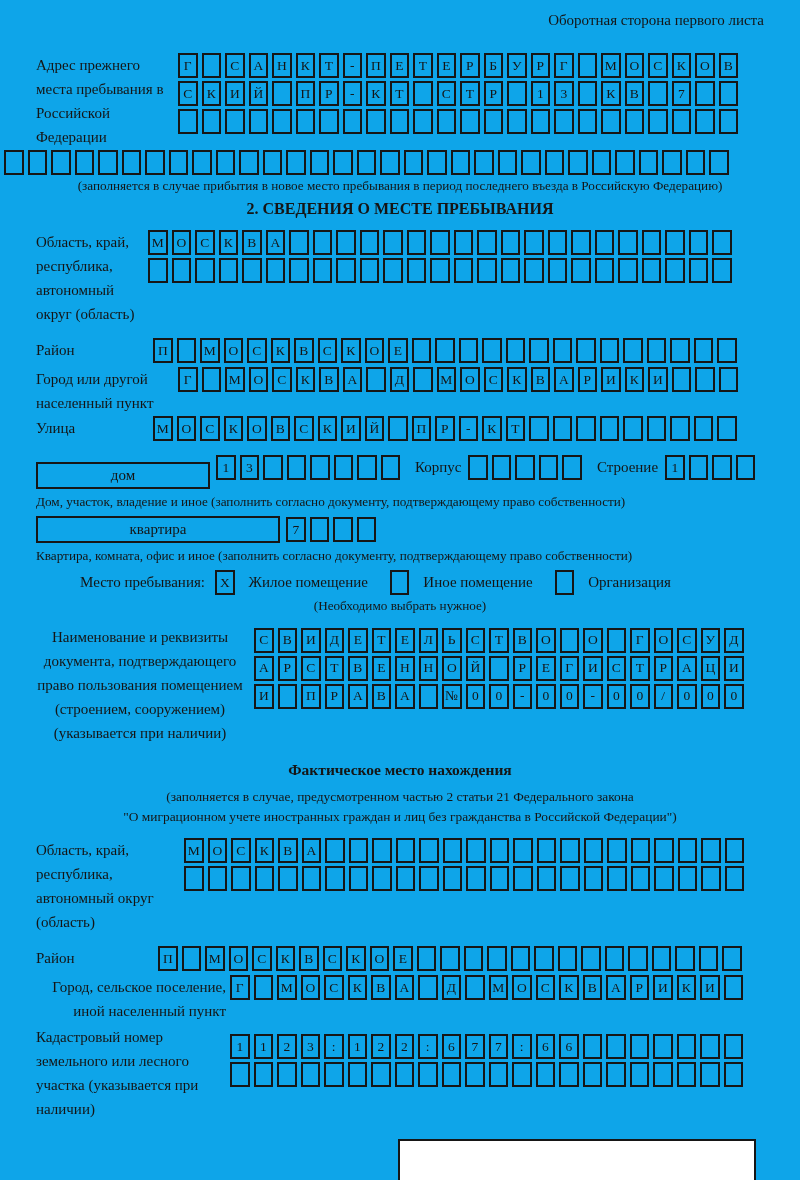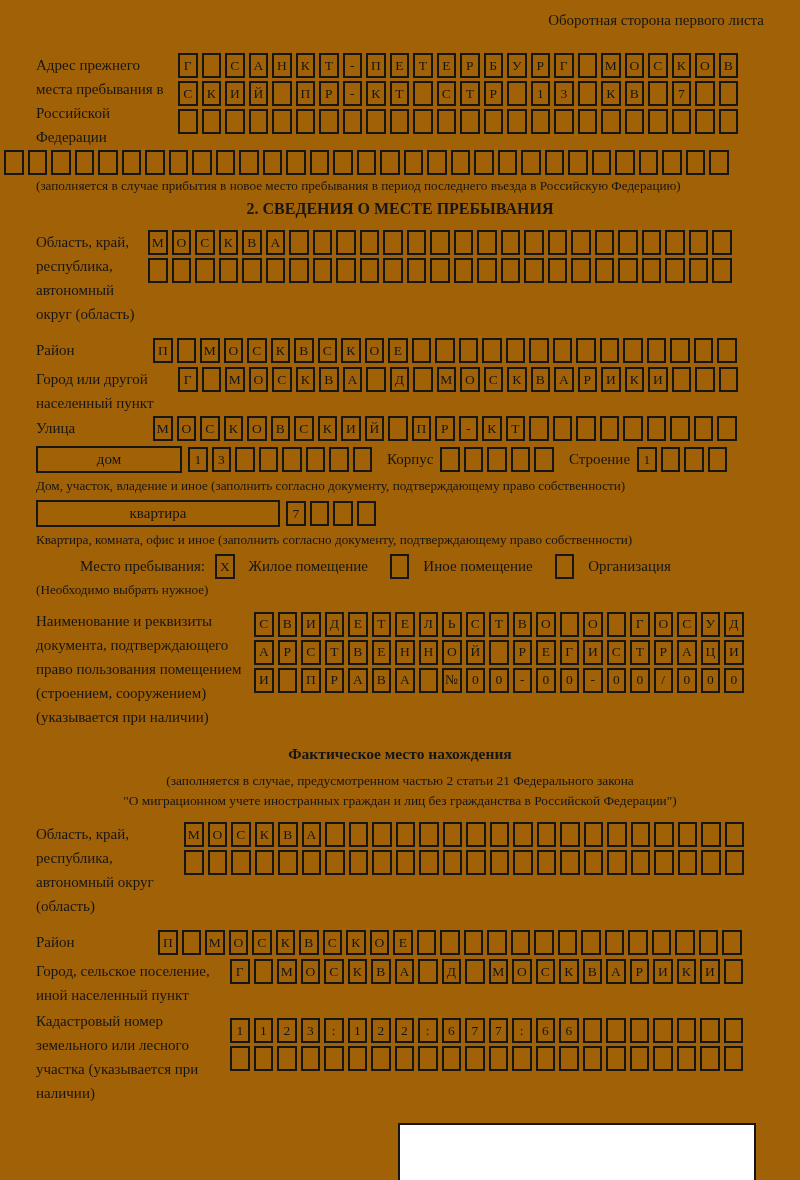--- a/index.html
+++ b/index.html
@@ -1,59 +1,59 @@
 <!DOCTYPE html>
 <html><head>
 <meta charset="utf-8">
 <style>
   * { box-sizing: border-box; }
   html,body { margin:0; padding:0; background:#fff; }
   .page {
-    width:800px; height:1180px; background:#a16207; color:#151515;
+    width:800px; height:1180px; background:#0ea5e9; color:#151515;
     font-family:"Liberation Serif", serif;
     padding:12px 36px 0 36px; position:relative; overflow:hidden;
   }
   .back-note { text-align:right; font-size:15px; margin-bottom:24px; }
 
   .field { display:flex; align-items:flex-start; }
   .label { font-size:15px; line-height:1.6; flex:0 0 auto; }
   .lw142 { flex:0 0 142px; padding-right:0; }
   .lw112 { flex:0 0 112px; padding-right:4px; }
   .lw117 { flex:0 0 117px; padding-right:4px; }
   .lw218 { flex:0 0 218px; padding-right:10px; }
   .lw148 { flex:0 0 148px; padding-right:6px; }
   .lw122 { flex:0 0 122px; padding-right:4px; }
-  .lw194 { flex:0 0 194px; padding-right:4px; }
+  .lw194 { flex:0 0 194px; padding-right:4px;text-align:right; }
   .lw194c{ flex:0 0 194px; padding-right:26px; }
 
   .rows { flex:1 1 auto; }
   .cellrow { display:flex; height:25px; margin-bottom:3px; }
   .cell {
     flex:0 0 19.5px; width:19.5px; height:25px;
     border:2px solid #161616; margin-right:4px;
     display:flex; align-items:center; justify-content:center;
     font-size:13.5px; font-family:"Liberation Serif", serif;
   }
   .fullrow { margin-left:-32px; margin-top:1px; margin-bottom:2px; }
 
   .note { font-size:13.2px; line-height:1.3; }
-  .center { }
+  .center { text-align:center; }
   .mb6 { margin-bottom:6px; } .mb10 { margin-bottom:10px; }
-  .mb12 { margin-bottom:12px; } .mb14 { margin-bottom:14px; } .mb2 { margin-bottom:2px; }
+  .mb12 { margin-bottom:12px; } .mb14 { margin-bottom:14px;text-align:center; } .mb2 { margin-bottom:2px; }
   .mb1 { margin-bottom:1px; }
 
   .sec-title { font-weight:bold; font-size:16px; text-align:center; margin:2px 0 12px 0; }
 
   .houserow { display:flex; align-items:center; margin-bottom:4px; }
   .typebox {
     border:2px solid #161616; height:27px;
     display:flex; align-items:center; justify-content:center;
     font-size:15px; margin-right:6px; flex:0 0 auto;
   }
-  .w174 { width:146px; } .w208 { width:244px; }
+  .w174 { width:174px;margin-top:16px; } .w208 { width:244px; }
   .inl-label { font-size:15px; margin:0 7px 0 11px; white-space:nowrap; }
 
   .stayrow { display:flex; align-items:center; margin:6px 0 2px 0; }
   .stay-label { font-size:15px; margin-right:10px; white-space:nowrap;margin-left:44px; }
   .opt-label { font-size:15px; margin:0 22px 0 10px; white-space:nowrap; }
   .stayrow .cellrow { margin-bottom:0; }
 
   .fact-title { font-weight:bold; font-size:15.5px; text-align:center; margin:16px 0 8px 0; }
   .fact-note { font-size:13.4px; text-align:center; line-height:1.55; }
 

